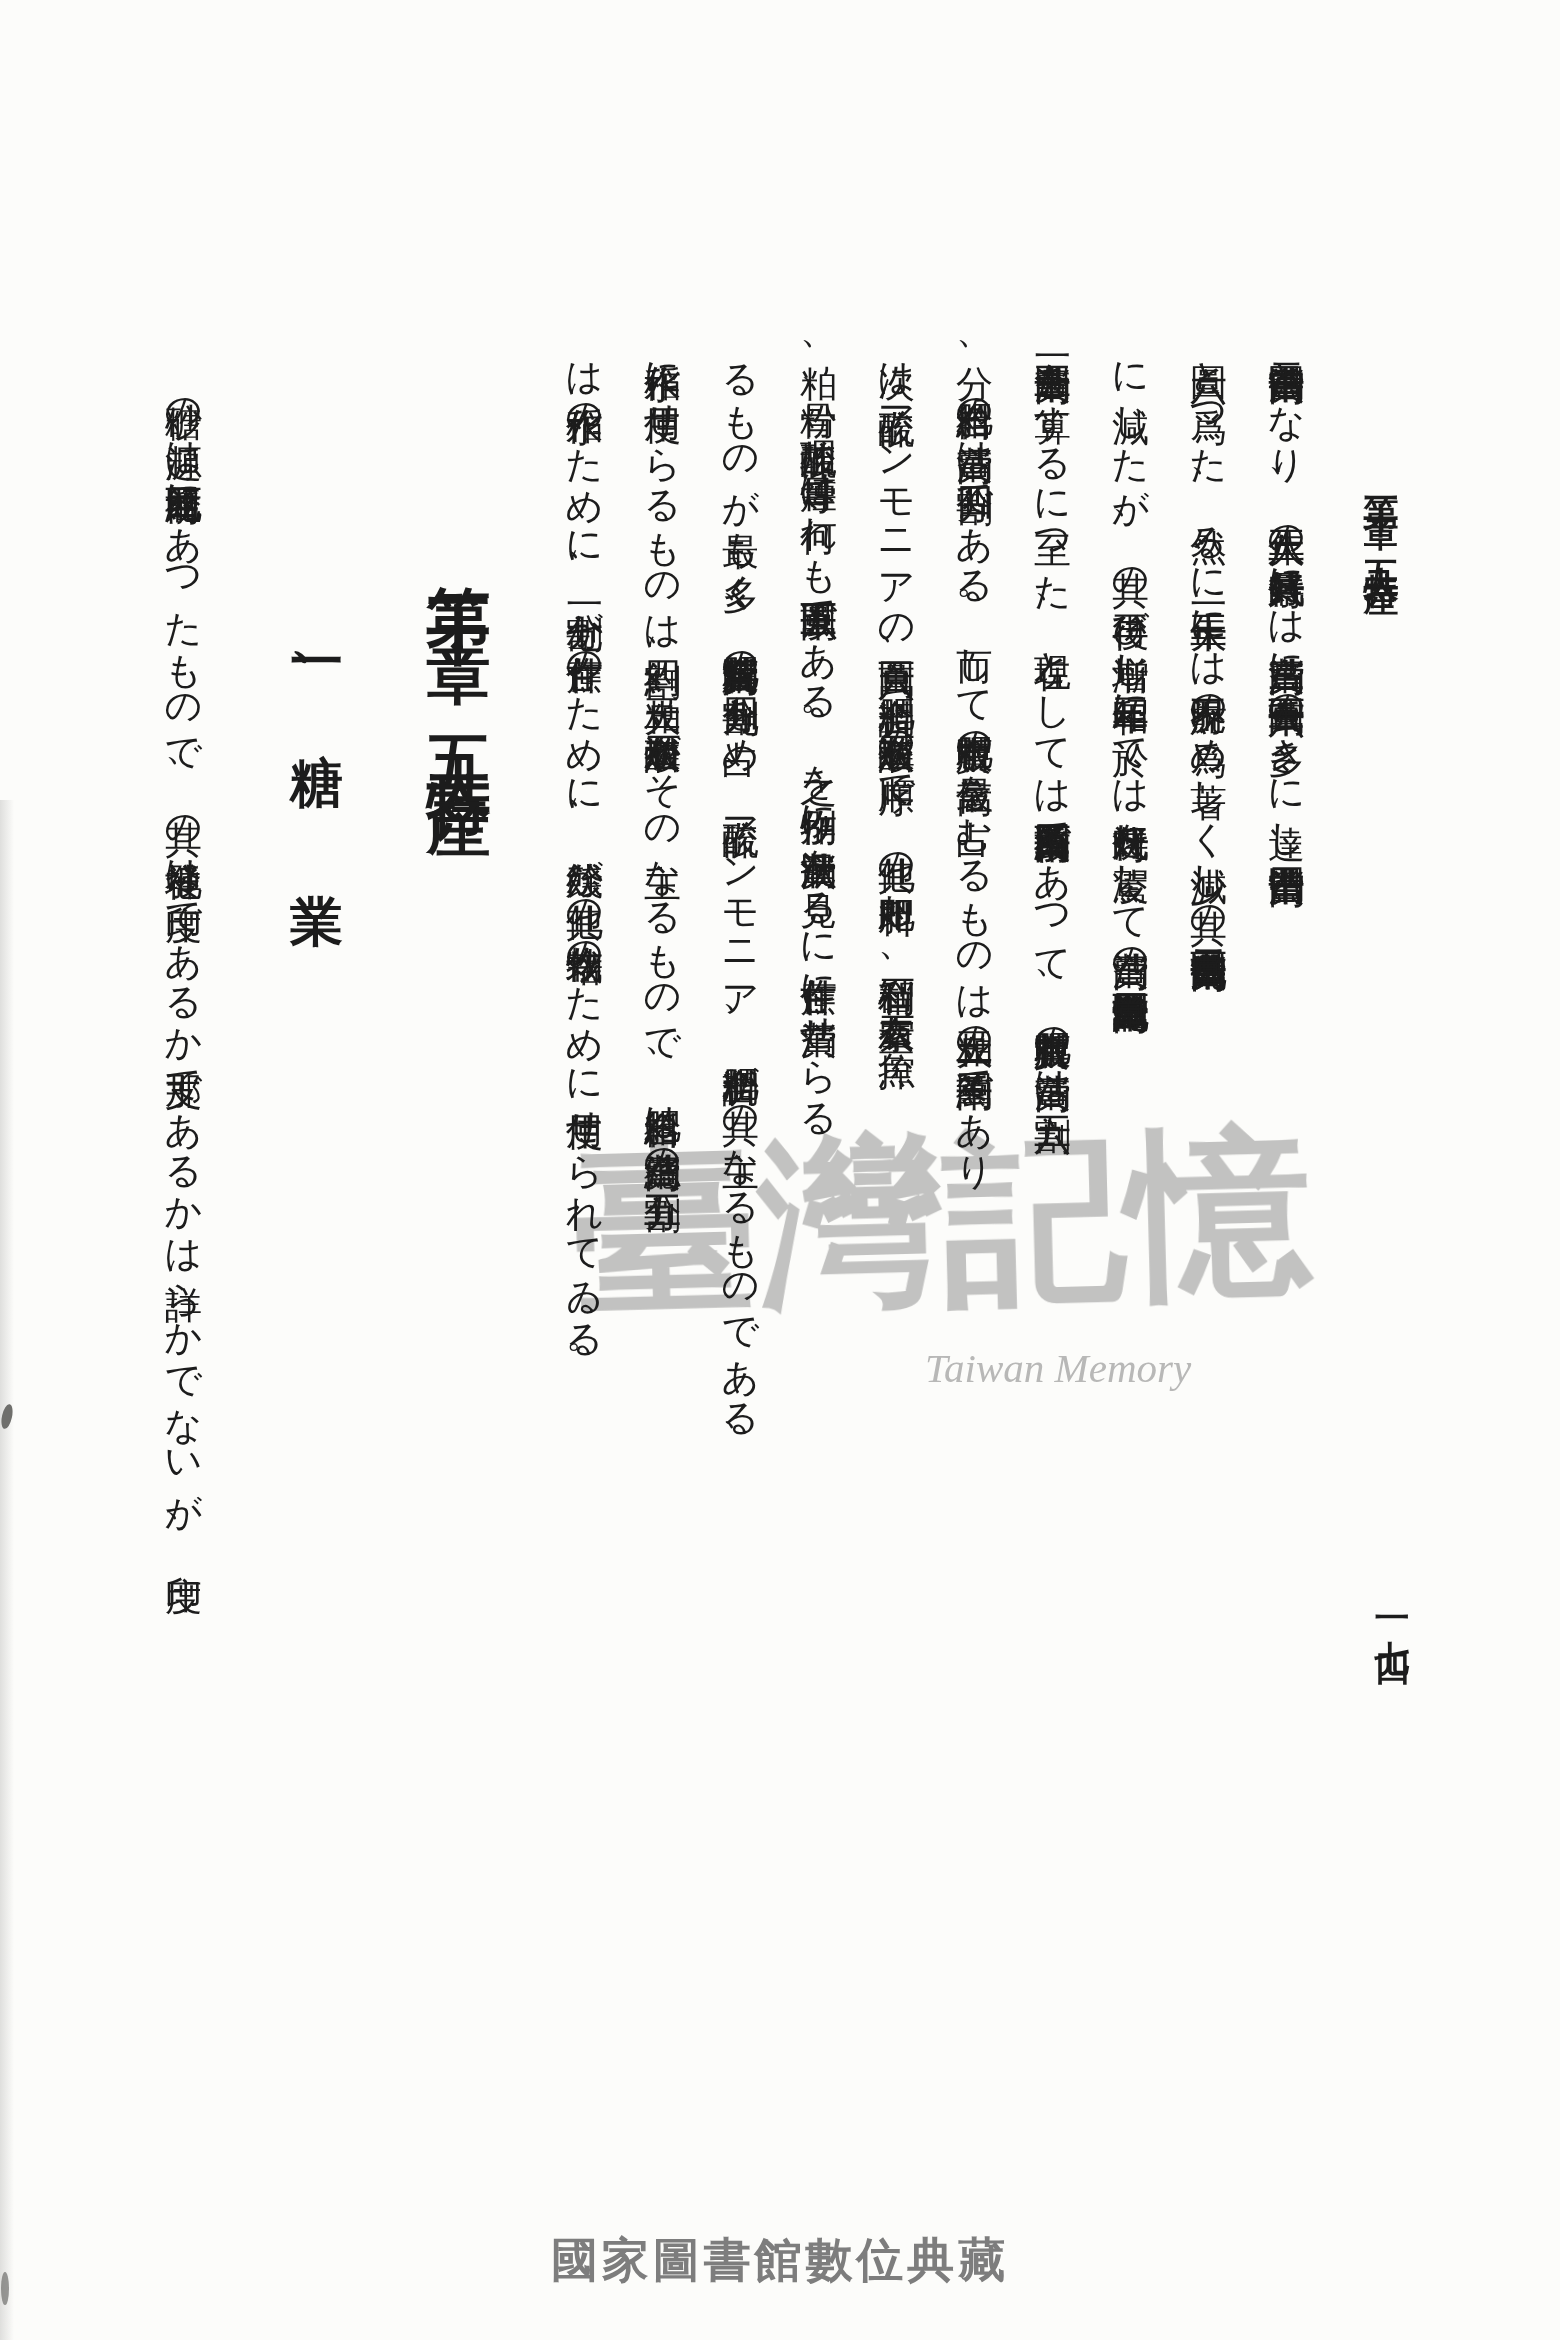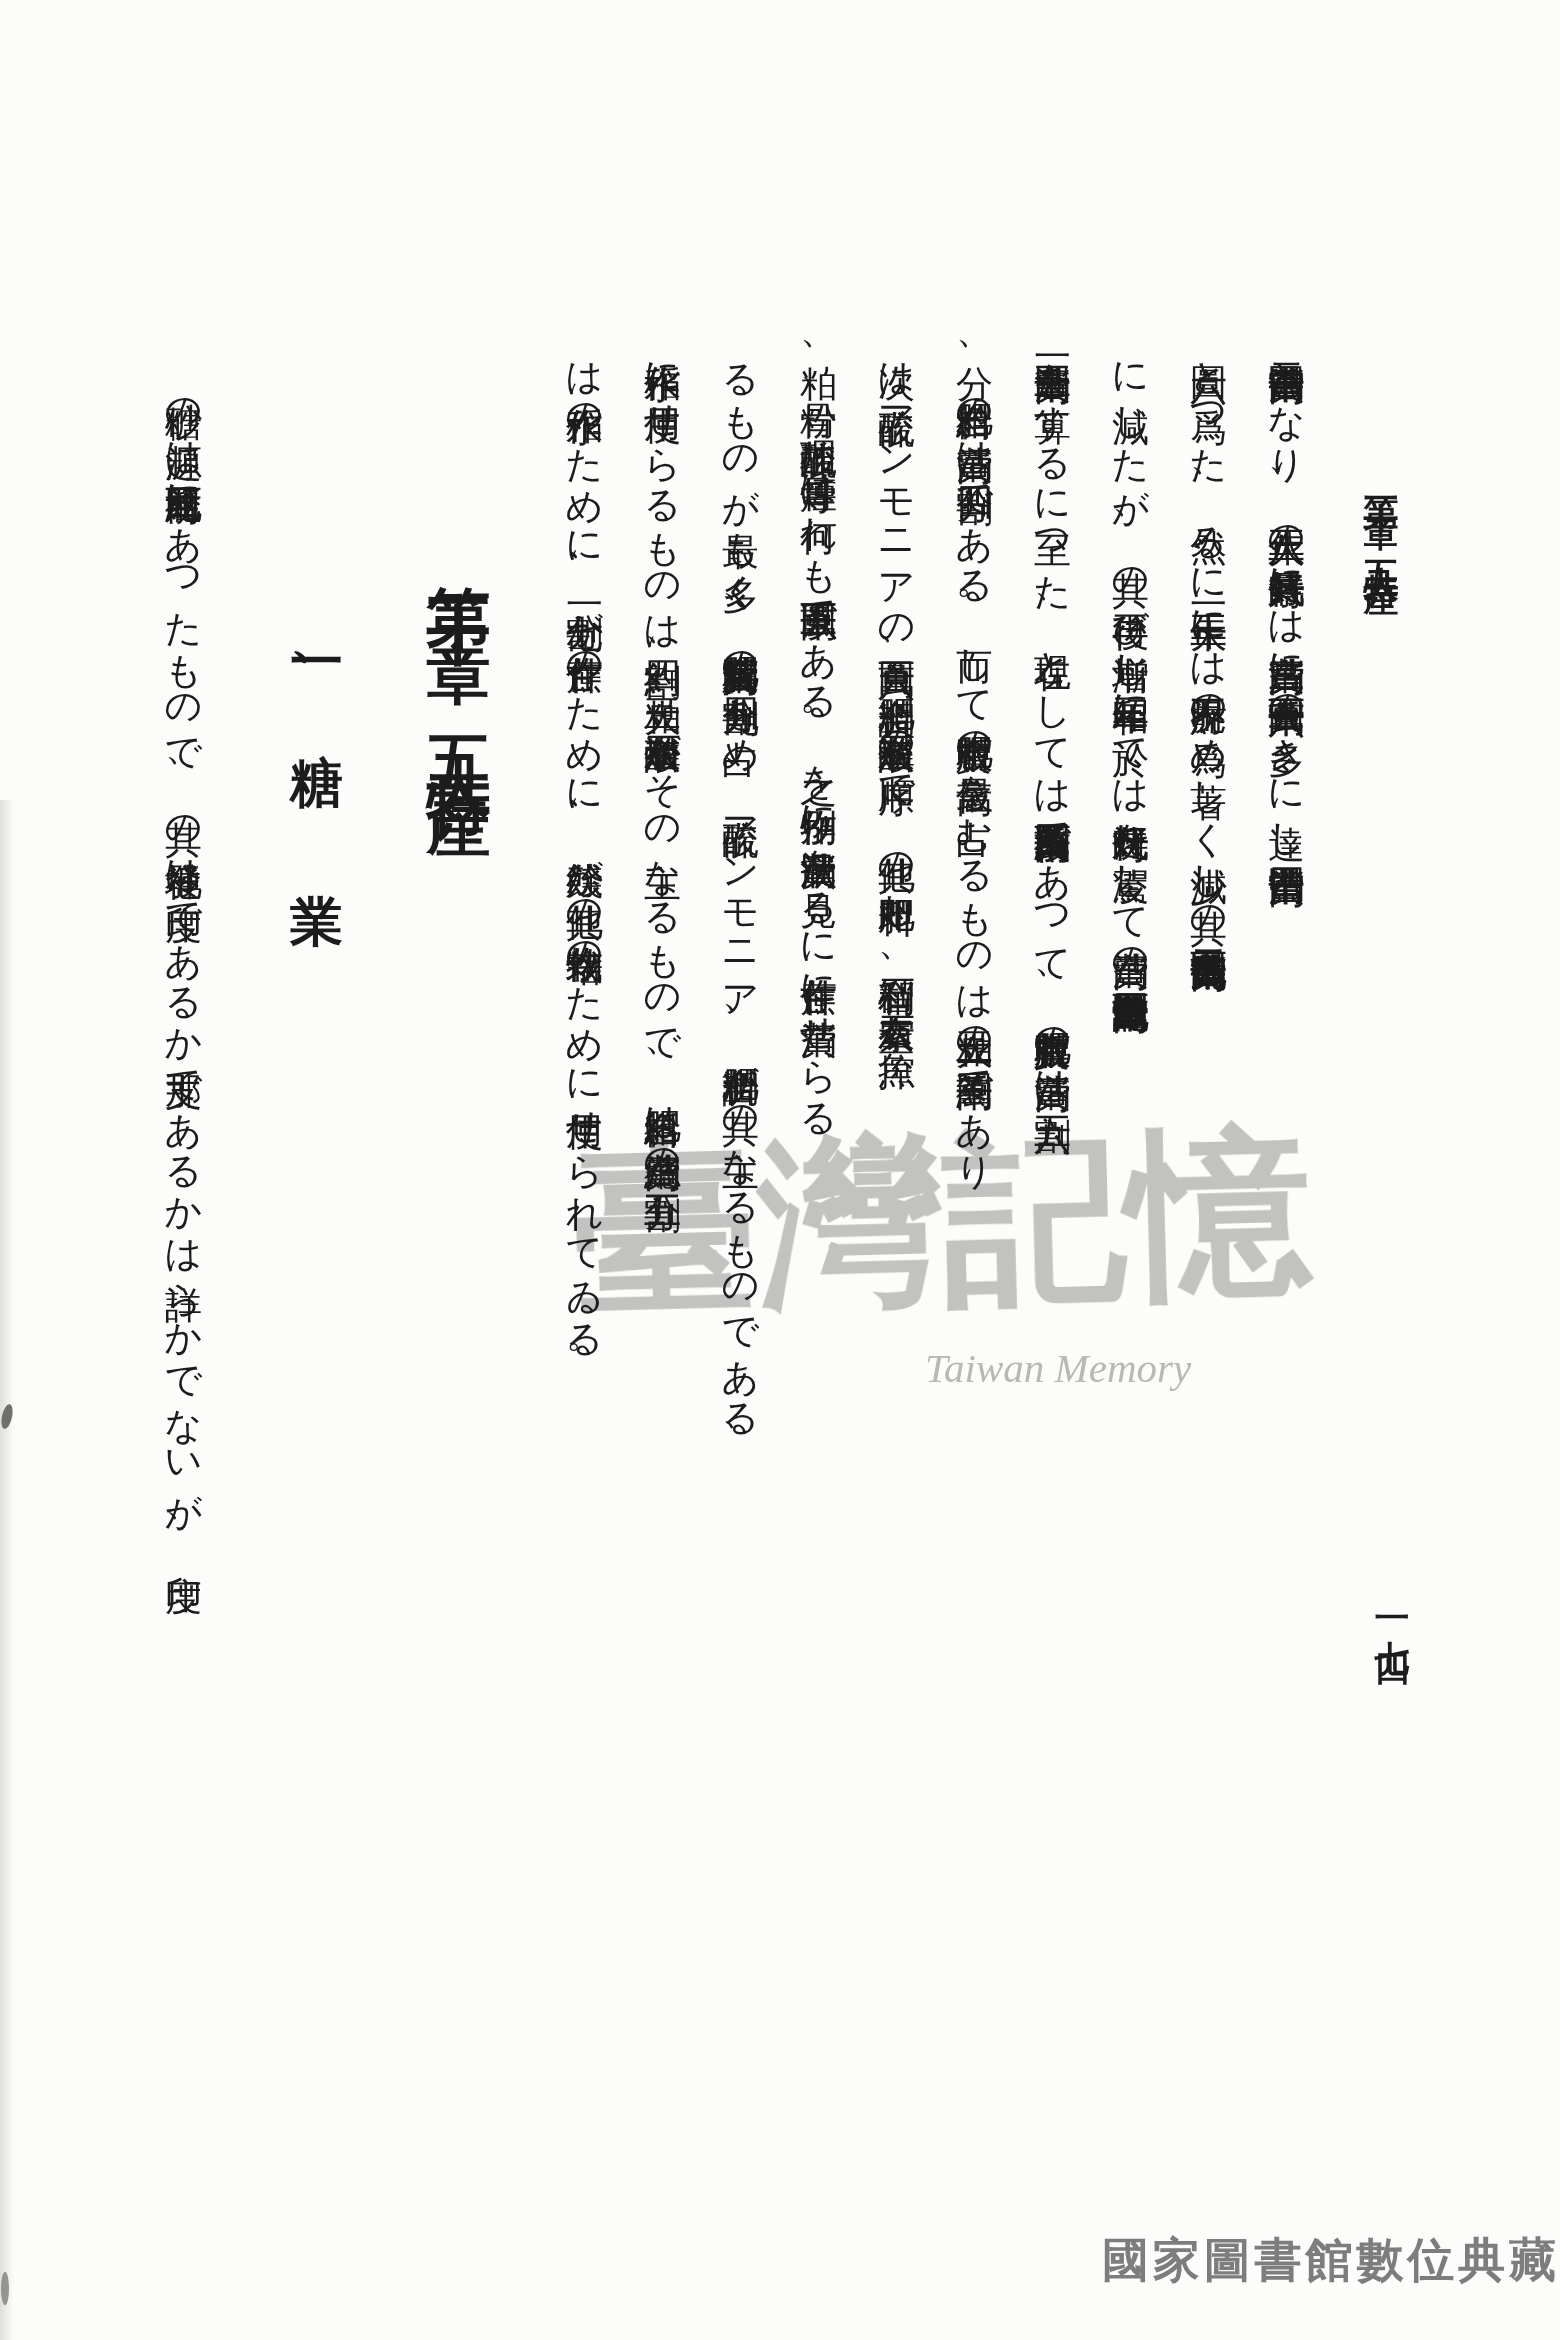--- a/index.html
+++ b/index.html
@@ -73,21 +73,21 @@
   #watermark-latin{
     position:absolute;left:925px;top:1344px;
     font-size:41px;font-style:italic;
     color:rgba(115,115,115,0.5);
     filter:blur(0.4px);
     white-space:nowrap;
   }
   
   #footer-caption{
     position:absolute;left:0;top:2229px;width:1560px;
-    text-align:right;
+    text-align:center;
     font-size:47px;letter-spacing:3.9px;font-weight:700;
     color:#7d7d7d;
   }
   
   #edge-shade{
     position:absolute;left:0;top:800px;width:13.7px;height:1541px;
     background:linear-gradient(to right,rgba(90,90,88,0.18),rgba(90,90,88,0));
   }
   .speck{position:absolute;background:#6f6f6c;border-radius:50%;}
   #speck-1{left:2px;top:1404px;width:9.8px;height:25px;transform:rotate(12deg);}

